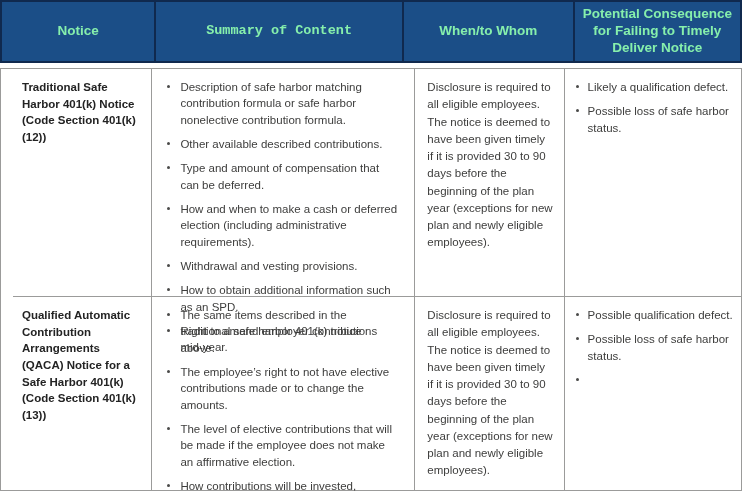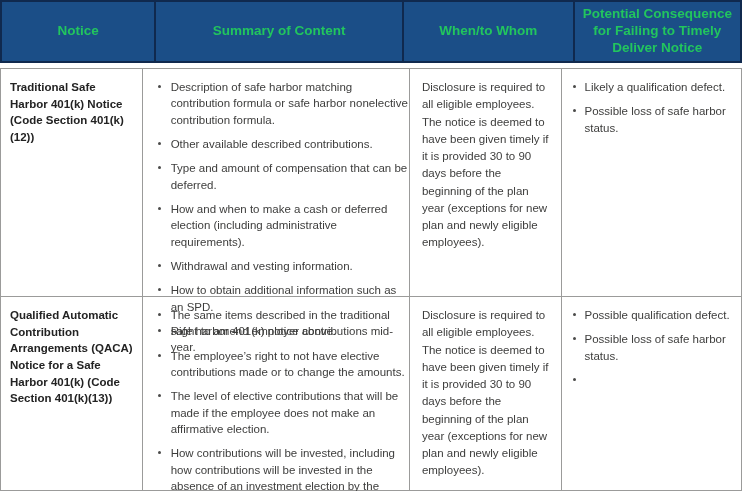--- a/index.html
+++ b/index.html
@@ -19,60 +19,61 @@
     display: flex;
     height: 63px;
     background: #1B4E87;
     border: 2px solid #10294E;
   }
   .header-cell {
     display: flex;
     align-items: center;
     justify-content: center;
     text-align: center;
-    color: #22c55e;
+    color: #86efac;
     font-weight: bold;
     font-size: 13.5px;
     line-height: 1.25;
     border-right: 2px solid #10294E;
     padding: 2px 8px;
   }
   .header-cell:last-child { border-right: none; }
 
   .hc-1 { width: 166px; }
-  .hc-2 { width: 267px; }
+  .hc-2 { width: 267px; font-family: Liberation Mono, monospace; }
   .hc-3 { width: 184px; }
   .hc-4 { width: 178px; }
 
   
   .table-body {
     margin-top: 5px;
     height: 423px;
     display: flex;
     flex-direction: column;
     border: 1px solid #9B9B9A;
   }
   .body-row {
     display: flex;
     border-bottom: 1px solid #9B9B9A;
+    margin-left: 12px;
   }
   .body-row:last-child { border-bottom: none; flex: 1; }
   .row-1 { height: 228px; }
 
   .body-cell {
     border-right: 1px solid #9B9B9A;
     padding: 10px 10px 8px 10px;
     font-size: 11.5px;
     color: #3D3D3C;
     line-height: 1.42;
   }
   .body-cell:last-child { border-right: none; }
 
   .bc-1 { width: 142px; padding-left: 9px; padding-right: 8px; }
-  .bc-2 { width: 268px; padding-left: 13px; padding-right: 0; }
+  .bc-2 { width: 268px; padding-left: 13px; padding-right: 16px; }
   .bc-3 { width: 152px; padding-left: 12px; }
   .bc-4 { width: 180px; padding-left: 9px; padding-right: 0; }
 
   .notice-title {
     font-weight: bold;
     color: #232323;
     font-size: 11.5px;
     line-height: 1.45;
   }
 
@@ -111,21 +112,21 @@
     <div class="body-row row-1">
       <div class="body-cell bc-1">
         <div class="notice-title">Traditional Safe Harbor 401(k) Notice (Code Section 401(k)(12))</div>
       </div>
       <div class="body-cell bc-2">
         <div class="bullet-list">
             <div class="bullet"><span class="dot"></span><span>Description of safe harbor matching contribution formula or safe harbor nonelective contribution formula.</span></div>
             <div class="bullet"><span class="dot"></span><span>Other available described contributions.</span></div>
             <div class="bullet"><span class="dot"></span><span>Type and amount of compensation that can be deferred.</span></div>
             <div class="bullet"><span class="dot"></span><span>How and when to make a cash or deferred election (including administrative requirements).</span></div>
-            <div class="bullet"><span class="dot"></span><span>Withdrawal and vesting information.</span></div>
+            <div class="bullet"><span class="dot"></span><span>Withdrawal and vesting provisions.</span></div>
             <div class="bullet"><span class="dot"></span><span>How to obtain additional information such as an SPD.</span></div>
             <div class="bullet"><span class="dot"></span><span>Right to amend employer contributions mid-year.</span></div>
           </div>
       </div>
       <div class="body-cell bc-3">
         <div class="when-text">Disclosure is required to all eligible employees. The notice is deemed to have been given timely if it is provided 30 to 90 days before the beginning of the plan year (exceptions for new plan and newly eligible employees).</div>
       </div>
       <div class="body-cell bc-4">
         <div class="bullet-list">
             <div class="bullet"><span class="dot"></span><span>Likely a qualification defect.</span></div>

